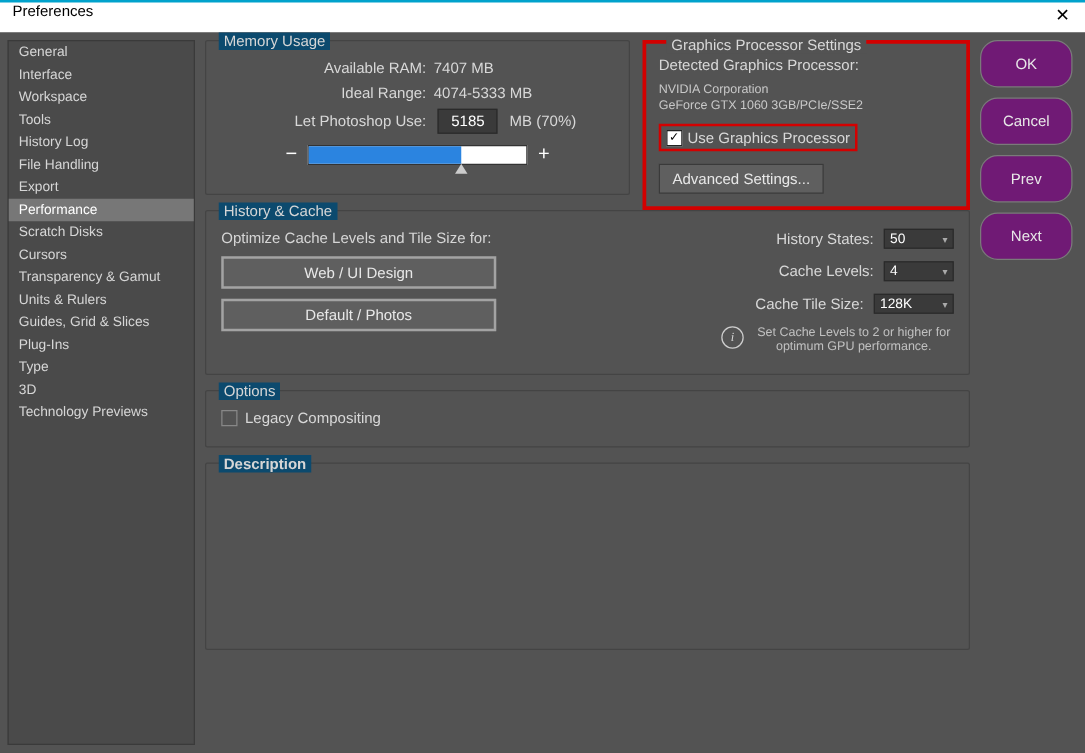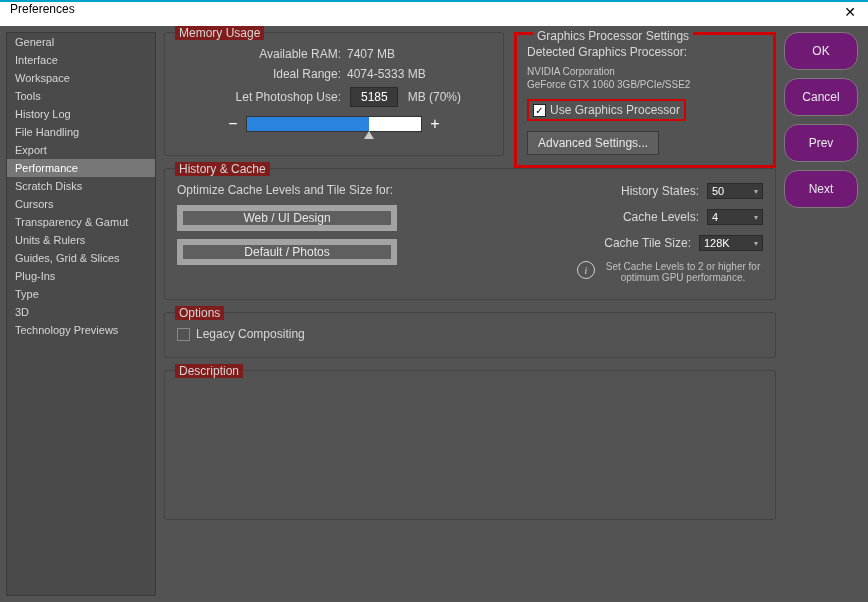--- a/index.html
+++ b/index.html
@@ -9,21 +9,21 @@
 .titlebar .close-x { font-size: 14px; cursor: pointer; padding: 2px 6px; }
 .main { display: flex; height: calc(100% - 26px); background: #535353; }
 .sidebar { width: 150px; background: #4a4a4a; border: 1px solid #3a3a3a; margin: 6px 0 6px 6px; }
 .sidebar-item { padding: 3px 8px; font-size: 11px; cursor: pointer; color: #d6d6d6; }
 .sidebar-item.selected { background: #777; color: #fff; }
 .content { flex: 1; padding: 6px 8px; position: relative; }
 .buttons-col { width: 84px; padding: 6px 10px 0 0; display: flex; flex-direction: column; gap: 8px; }
 .pill-btn { background: #701a75; border: 1px solid #7a7a7a; border-radius: 14px; color: #e8e8e8; height: 38px; display: flex; align-items: center; justify-content: center; font-size: 12px; cursor: pointer; }
 
 .fieldset { border: 1px solid #444; border-radius: 2px; padding: 14px 12px 16px 12px; margin-bottom: 12px; position: relative; }
-.legend { position: absolute; top: -7px; left: 10px; background: #7f1d1d; padding: 0 4px; font-size: 12px; color: #d6d6d6; }
+.legend { position: absolute; top: -7px; left: 10px; background: #0c4a6e; padding: 0 4px; font-size: 12px; color: #d6d6d6; }
 
 .top-row { display: flex; gap: 10px; }
 .mem-box { flex: 1; }
 .gpu-box { width: 262px; border: 3px solid #d30000; padding: 10px; position:relative; }
 .gpu-legend { position:absolute; top:-6px; left:16px; background:#535353; padding:0 4px; font-size:12px; }
 
 .label-right { text-align: right; display:inline-block; width: 170px; padding-right: 6px; font-size: 12px;}
 .mem-row { margin-bottom: 6px; }
 .mem-val { display:inline-block; }
 .input-box { background: #3a3a3a; border: 1px solid #2a2a2a; color: #fff; width: 48px; height: 20px; text-align: center; font-size: 12px; }
@@ -35,34 +35,34 @@
 
 .gpu-box .detected { font-size:12px; margin-bottom:6px;}
 .gpu-box .gpu-name { font-size:10px; color:#c8c8c8; line-height:1.3; margin-bottom:8px;}
 .chk-row { display:flex; align-items:center; gap:4px; margin-bottom:10px; border:2px solid #d30000; padding:2px 4px; width:fit-content;}
 .chk { width:13px;height:13px;background:#fff;border:1px solid #222;display:flex;align-items:center;justify-content:center;font-size:10px;color:#000;cursor:pointer;}
 .flat-btn { background:#5f5f5f; border:1px solid #3a3a3a; color:#e8e8e8; padding:4px 10px; font-size:12px; cursor:pointer; }
 
 .hc-row { display:flex; }
 .hc-left { width: 240px; }
 .hc-right { flex: 1; padding-left: 40px; }
-.opt-btn { background:#5f5f5f; border:6px solid #a3a3a3; color:#e8e8e8; height:26px; width:220px; display:flex;align-items:center;justify-content:center; font-size:12px; margin-bottom:8px; cursor:pointer;}
+.opt-btn { background:#5f5f5f; border:2px solid #a3a3a3; color:#e8e8e8; height:26px; width:220px; display:flex;align-items:center;justify-content:center; font-size:12px; margin-bottom:8px; cursor:pointer;}
 .hc-label { font-size:12px; color:#d6d6d6; margin-bottom:8px;}
 .setting-row { display:flex; align-items:center; justify-content:flex-end; gap:8px; margin-bottom:10px;}
 .setting-row .lbl { font-size:12px; }
 .select-box { background:#3a3a3a; border:1px solid #2a2a2a; color:#fff; width:56px; height:16px; display:flex; align-items:center; justify-content:space-between; padding:0 4px; font-size:11px; cursor:pointer;}
 .select-box .caret { font-size:8px; color:#aaa;}
 .info-row { display:flex; gap:8px; align-items:flex-start; justify-content:flex-end; margin-top:4px;}
 .info-icon { width:18px;height:18px;border:1.5px solid #ccc;border-radius:50%;display:flex;align-items:center;justify-content:center;font-size:10px;font-style:italic;font-family:serif;}
 .info-text { font-size:10px;color:#c0c0c0;width:160px;text-align:center;}
 
 .opts-box .chk-row2 { display:flex;align-items:center;gap:6px;}
 .chk-empty { width:13px;height:13px;border:1px solid #888;background:transparent;cursor:pointer;}
 
-.desc-box { height: 150px; }
+.desc-box { height: 150px; font-weight: bold; }
 </style>
 </head>
 <body>
 
 <div class="titlebar">
   <span class="title">Preferences</span>
   <span class="close-x">✕</span>
 </div>
 
 <div class="main">

